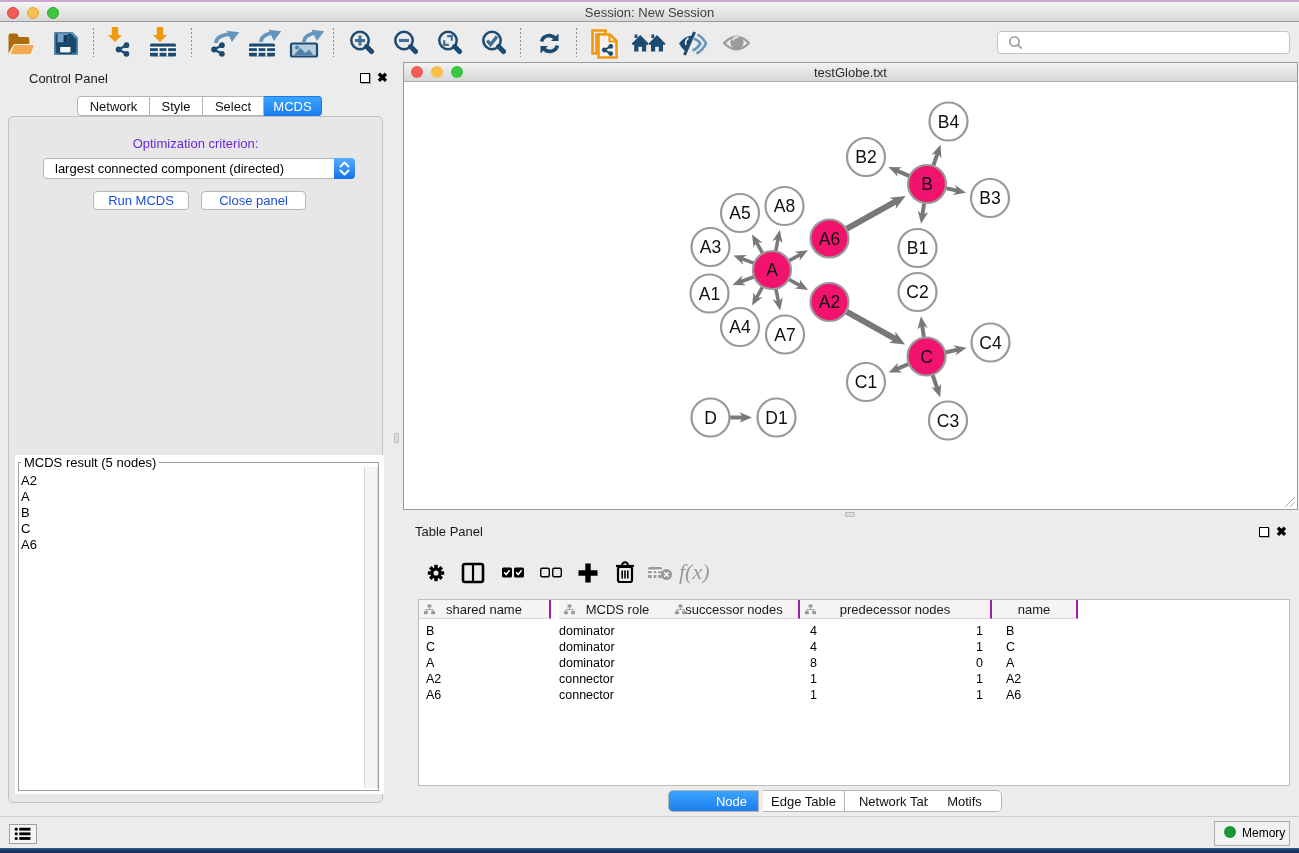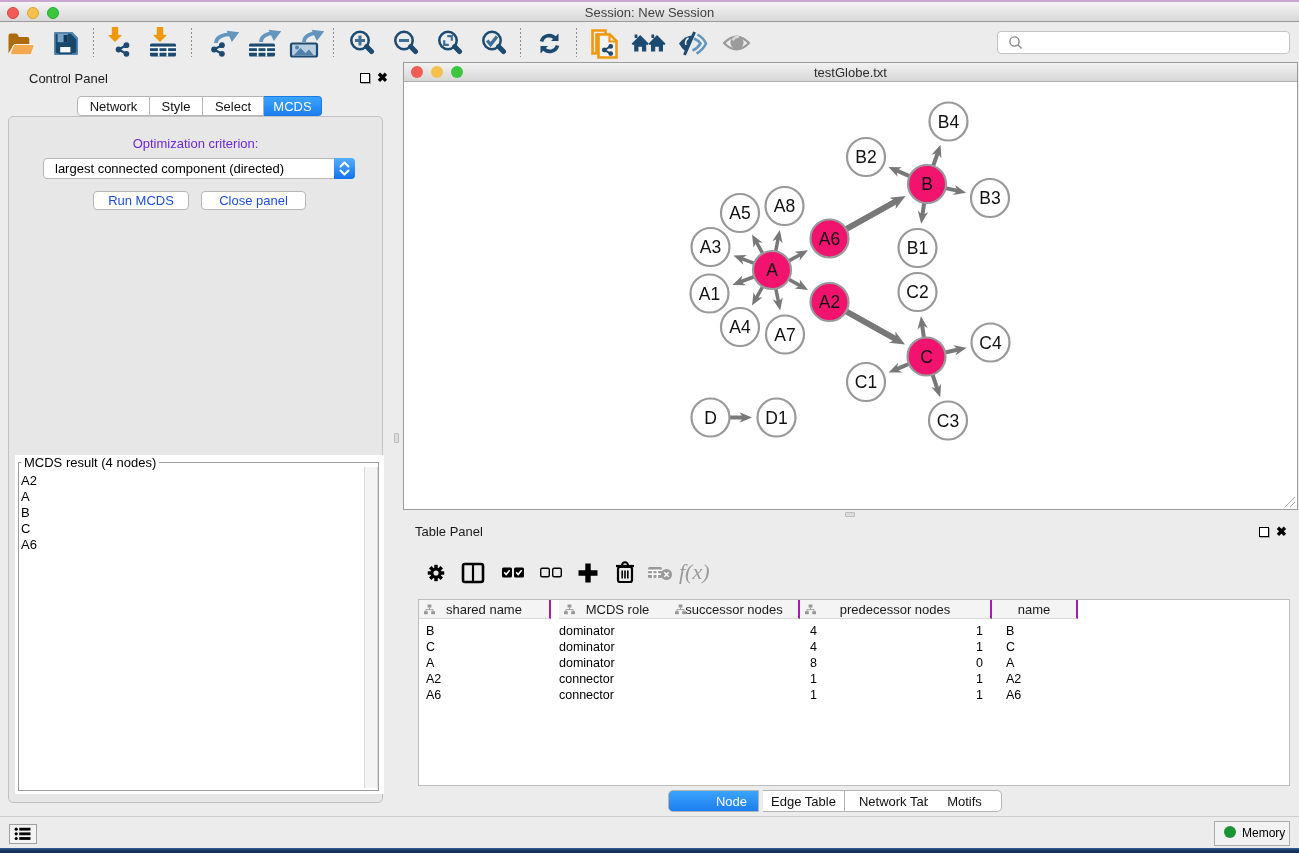--- a/index.html
+++ b/index.html
@@ -232,21 +232,21 @@
         <path d="M6.5 8.5 L10.5 4.5 L14.5 8.5" fill="none" stroke="#fff" stroke-width="2" stroke-linecap="round" stroke-linejoin="round"></path>
         <path d="M6.5 12.5 L10.5 16.5 L14.5 12.5" fill="none" stroke="#fff" stroke-width="2" stroke-linecap="round" stroke-linejoin="round"></path>
       </svg>
     </div>
   </div>
   <div class="pbtn abs" style="left:93px; width:96px;">Run MCDS</div>
   <div class="pbtn abs" style="left:201px; width:105px;">Close panel</div>
   <div id="mcds-box" class="abs"></div>
   <div id="mcds-border" class="abs"></div>
   <div id="mcds-scroll" class="abs"></div>
-  <div id="mcds-leg" class="abs">MCDS result (4 nodes)</div>
+  <div id="mcds-leg" class="abs">MCDS result (5 nodes)</div>
   <div id="mcds-list" class="abs">A2<br>A<br>B<br>C<br>A6</div>
 
   <div id="net" class="abs">
     <div id="net-title">
       <div class="light" style="left:7px; top:3px; background:#f25c57;"></div>
       <div class="light" style="left:27px; top:3px; background:#f6c04e;"></div>
       <div class="light" style="left:47px; top:3px; background:#3cc53e;"></div>
       <div class="t">testGlobe.txt</div>
     </div>
     <svg id="graph" width="893" height="427" viewBox="0 0 893 427">

